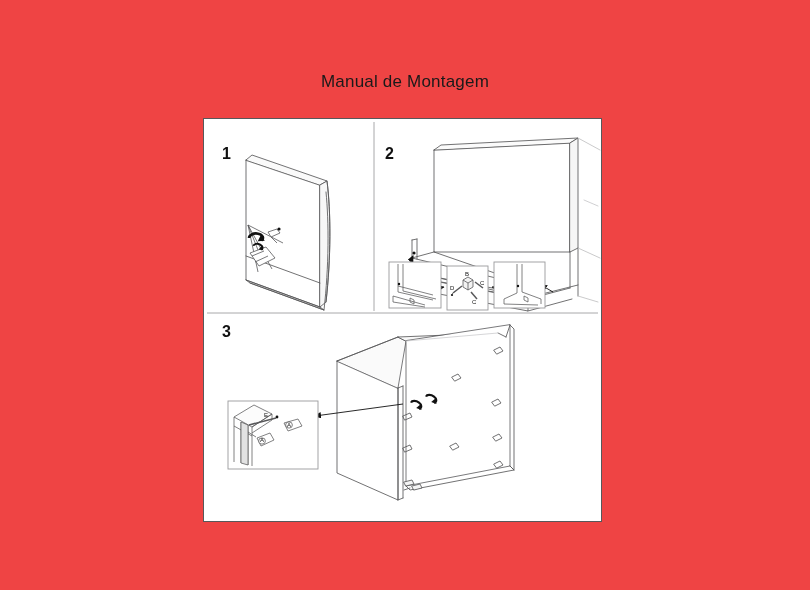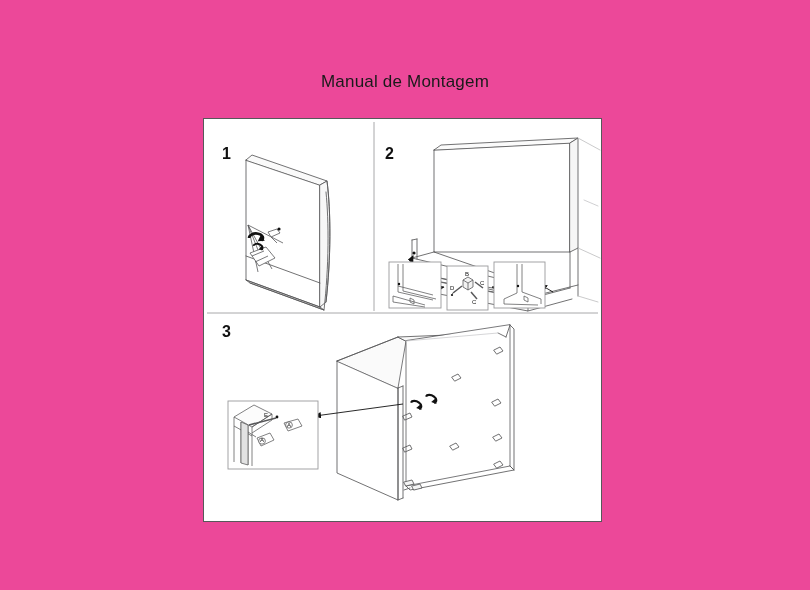--- a/index.html
+++ b/index.html
@@ -12,21 +12,21 @@
     height: 590px;
     font-family: "Liberation Sans", sans-serif;
     position: relative;
     overflow: hidden;
   }
   #page {
     position: absolute;
     left: 0; top: 0;
     width: 810px;
     height: 590px;
-    background: #ec4899;
+    background: #ef4444;
   }
   #manual-title {
     position: absolute;
     left: 0;
     top: 72px;
     width: 810px;
     text-align: center;
     font-size: 17px;
     color: #1a1a1a;
     font-family: "Liberation Sans", sans-serif;

